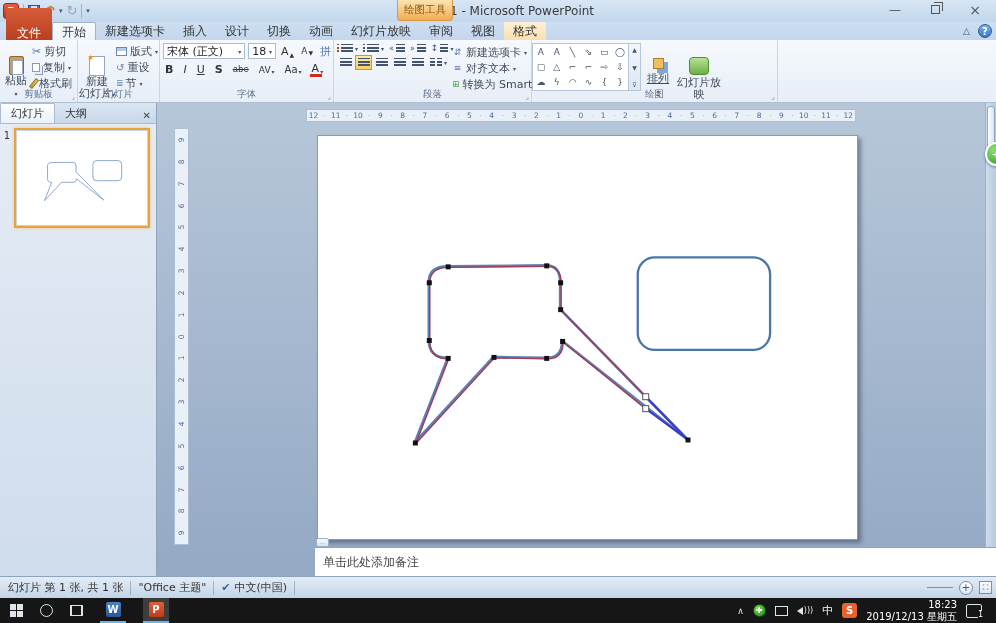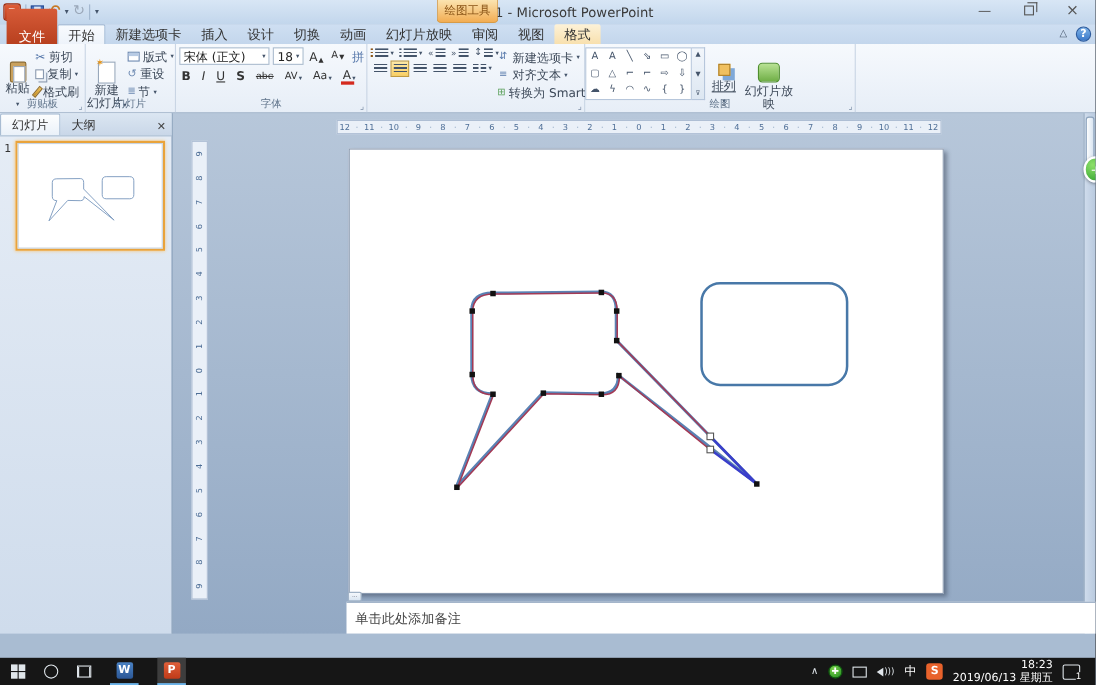--- a/index.html
+++ b/index.html
@@ -364,20 +364,21 @@
             <span class="micoico">≡</span>
             <span>对齐文本</span>
             <span class="caret">▾</span>
           </div>
         <div class="minibtn">
             <span class="micoico" style="color:#5aa05a;">⊞</span>
             <span>转换为 SmartArt</span>
             <span class="caret">▾</span>
           </div>
       </div>
+      <div class="glabel">段落</div>
       <div class="dlg">⌟</div>
     </div>
 
     <div class="rgroup" style="left:532px;width:246px;">
       <div class="gallery" id="gallery">
           <span class="gcell">A</span>
           <span class="gcell">A</span>
           <span class="gcell">╲</span>
           <span class="gcell">⇘</span>
           <span class="gcell">▭</span>
@@ -562,20 +563,34 @@
         <svg viewBox="-20 -15 581 435">
           <path d="M130,131 L229,130 Q243,130 243,147 L243,174 L371,305 L245,206 Q245,223 229,223 L176,222 L97,308 L130,223 Q111,223 111,205 L111,147 Q111,131 130,131 Z" fill="none" stroke="var(--thumbnail-outline-blue)" stroke-width="4"></path>
           <rect x="321" y="122" width="133" height="93" rx="17" fill="none" stroke="var(--thumbnail-outline-blue)" stroke-width="4"></rect>
         </svg>
       </div>
     </div>
   </div>
 
   <div class="floatwidget">+</div>
 
+  <div class="statusbar">
+    <span style="padding-left:8px;">幻灯片 第 1 张, 共 1 张</span>
+    <span class="ssep"></span>
+    <span>"Office 主题"</span>
+    <span class="ssep"></span>
+    <span class="spell">✔</span>
+    <span>中文(中国)</span>
+    <span class="ssep"></span>
+    <div class="sright">
+      <div class="zoomline"></div>
+      <div class="zoomin">+</div>
+      <div class="fitbtn">⛶</div>
+    </div>
+  </div>
 
   <div class="taskbar">
     <div class="tbleft">
       <div class="startico">
           <div></div>
           <div></div>
           <div></div>
           <div></div>
         </div>
       <div class="cortana"></div>
@@ -592,21 +607,21 @@
       <div class="tray-green">✚</div>
       <div class="tray-mon"></div>
       <div class="tray-spk">
           <div class="spk-body"></div>
           <span class="spk-wave">)))</span>
         </div>
       <span class="tray-ime">中</span>
       <div class="sogou">S</div>
       <div class="clock">
         <div>18:23</div>
-        <div>2019/06/13 星期五</div>
+        <div>2019/12/13 星期五</div>
       </div>
       <div class="notifbtn">
           <span class="badge">1</span>
         </div>
     </div>
   </div>
 
 </div>
 
 </body></html>

